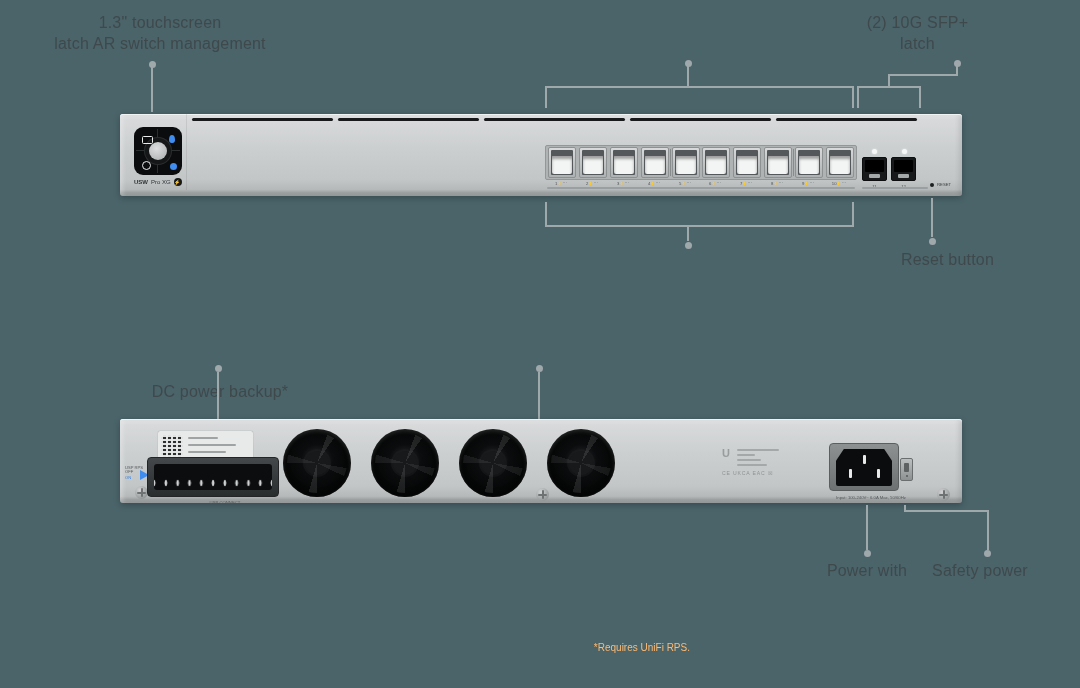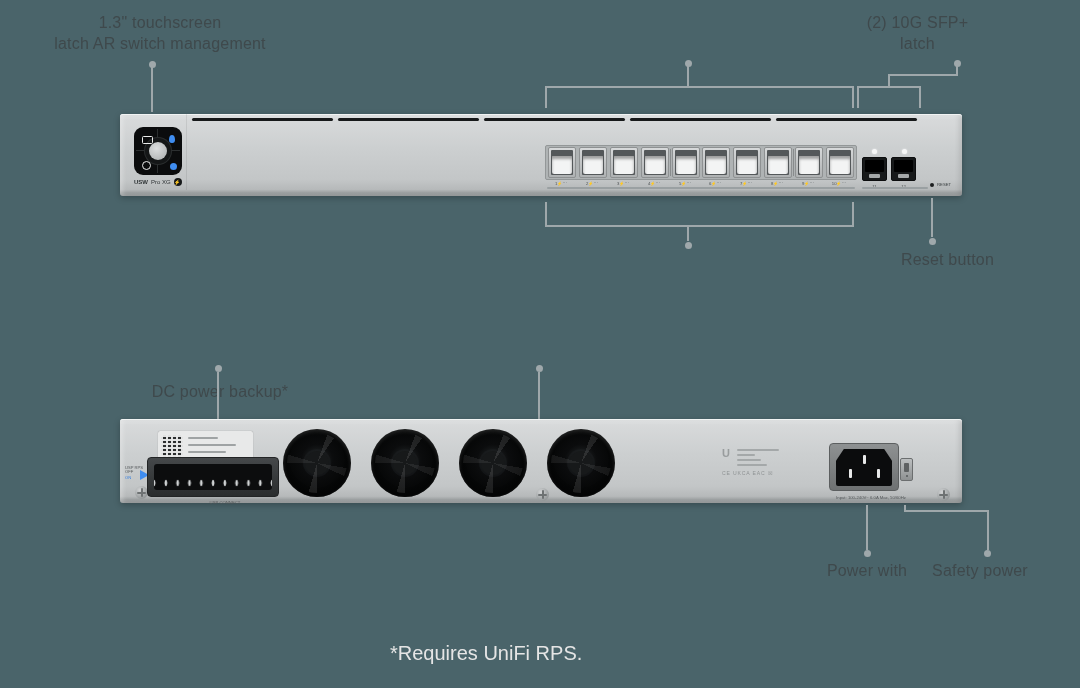--- a/index.html
+++ b/index.html
@@ -5,21 +5,21 @@
   html,body{margin:0;padding:0;}
   body{
     width:1080px;height:688px;overflow:hidden;
     background:#4a646a;
     font-family:"Liberation Sans", sans-serif;
   }
   .stage{position:relative;width:1080px;height:688px;}
 
   
   .ann{position:absolute;text-align:center;color:#3f494c;font-size:16px;line-height:21px;letter-spacing:.2px;}
-  .foot{position:absolute;text-align:left;color:#e5e5e5;font-size:20px;}
+  .foot{position:absolute;text-align:right;color:#fdba74;font-size:10px;}
 
   
   .vl{position:absolute;width:2px;background:#9fa8ab;}
   .hl{position:absolute;height:2px;background:#9fa8ab;}
   .dot{position:absolute;width:7px;height:7px;border-radius:50%;background:#9fa8ab;}
 
   
   .device{position:absolute;left:120px;width:842px;border-radius:3px;
     background:linear-gradient(180deg,#e4e6e7 0%,#d7d9da 7%,#cccfd0 42%,#c3c6c7 80%,#b6b9ba 92%,#9ca0a1 96%,#8e9293 100%);
     box-shadow:inset 0 1px 0 #f1f3f3, inset -3px 0 5px rgba(0,0,0,.10), inset 3px 0 4px rgba(255,255,255,.28), 0 2px 6px rgba(0,0,0,.25);}

